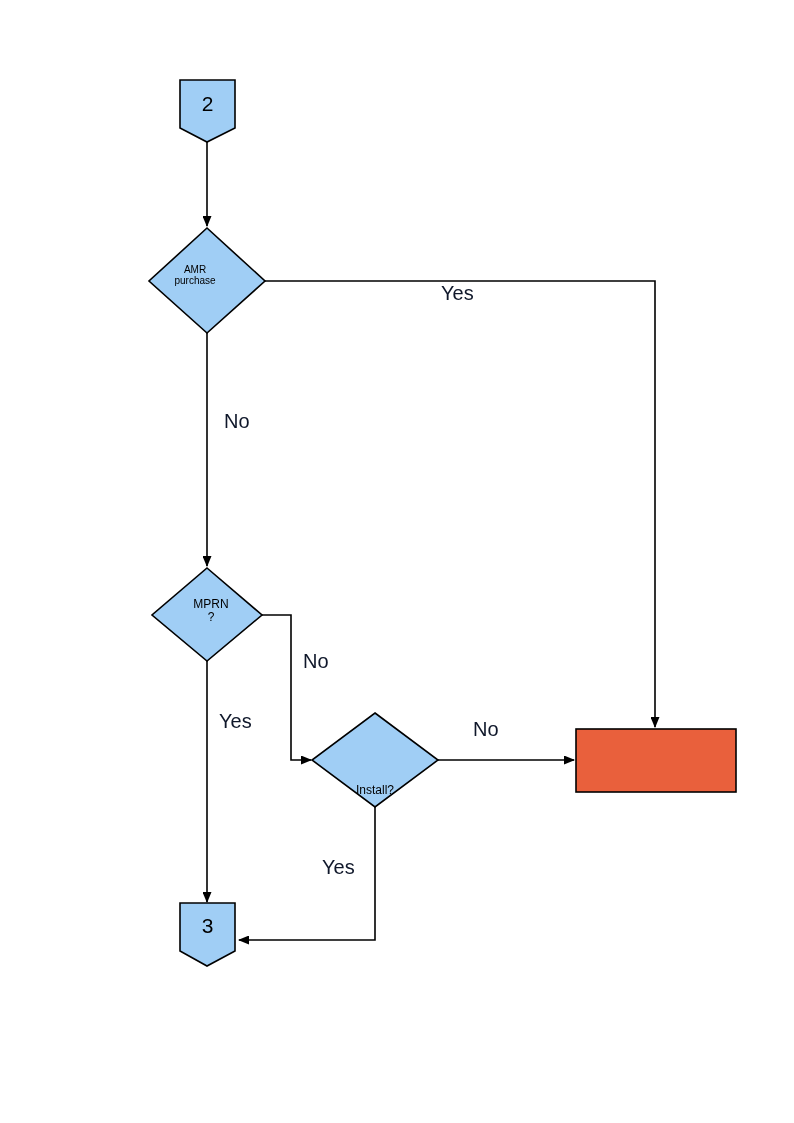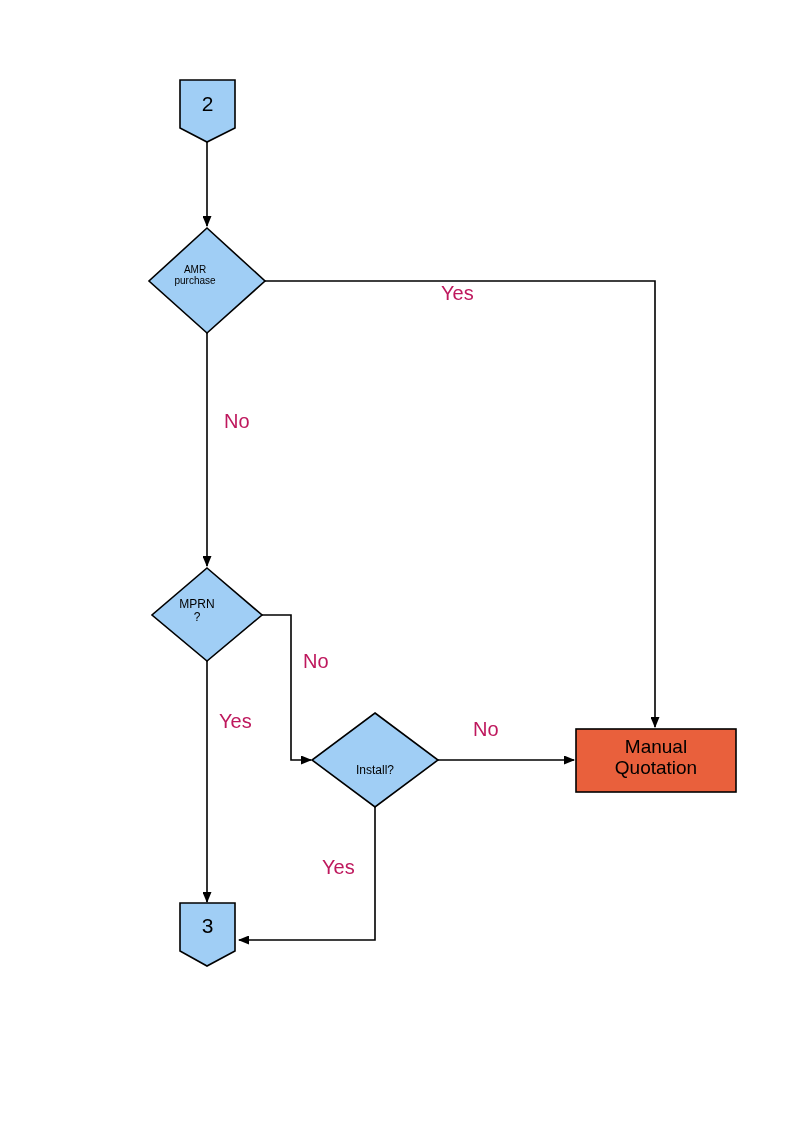--- a/index.html
+++ b/index.html
@@ -31,21 +31,21 @@
   .node-label {
     position: absolute;
     text-align: center;
     line-height: 1.12;
     white-space: pre-line;
     pointer-events: none;
     color: #000;
   }
   .edge-label {
     position: absolute;
-    color: #be185d;
+    color: #0f172a;
     white-space: nowrap;
   }
   .lbl-connector {
     font-size: 21px;
   }
   .lbl-decision-small {
     font-size: 10px;
   }
   .lbl-decision-mid {
     font-size: 12px;
@@ -94,27 +94,25 @@
     <rect x="576" y="729" width="160" height="63" fill="#E9603C" stroke="#000000" stroke-width="1.6"></rect>
 
     <polygon points="180,903 235,903 235,951 207,966 180,951" fill="#A0CEF5" stroke="#000000" stroke-width="1.6"></polygon>
   </svg>
 
   <div class="node-label lbl-connector" style="left:180px; top:92px; width:55px;">2</div>
 
   <div class="node-label lbl-decision-small" style="left:140px; top:264px; width:110px;">AMR
 purchase</div>
 
-  <div class="node-label lbl-decision-mid" style="left:142px; top:598px; width:110px;">MPRN
+  <div class="node-label lbl-decision-mid" style="left:156px; top:598px; width:110px;">MPRN
 ?</div>
 
-  <div class="node-label lbl-decision-mid" style="left:320px; top:764px; width:110px;">Install?</div>
+  <div class="node-label lbl-decision-mid" style="left:320px; top:784px; width:110px;">Install?</div>
 
-  <div class="node-label lbl-process" style="left:576px; top:736px; width:160px;">Manual
-Quotation</div>
 
   <div class="node-label lbl-connector" style="left:180px; top:914px; width:55px;">3</div>
 
   <div class="edge-label lbl-edge" style="left:441px; top:282px;">Yes</div>
 
   <div class="edge-label lbl-edge" style="left:224px; top:410px;">No</div>
 
   <div class="edge-label lbl-edge" style="left:303px; top:650px;">No</div>
 
   <div class="edge-label lbl-edge" style="left:219px; top:710px;">Yes</div>

